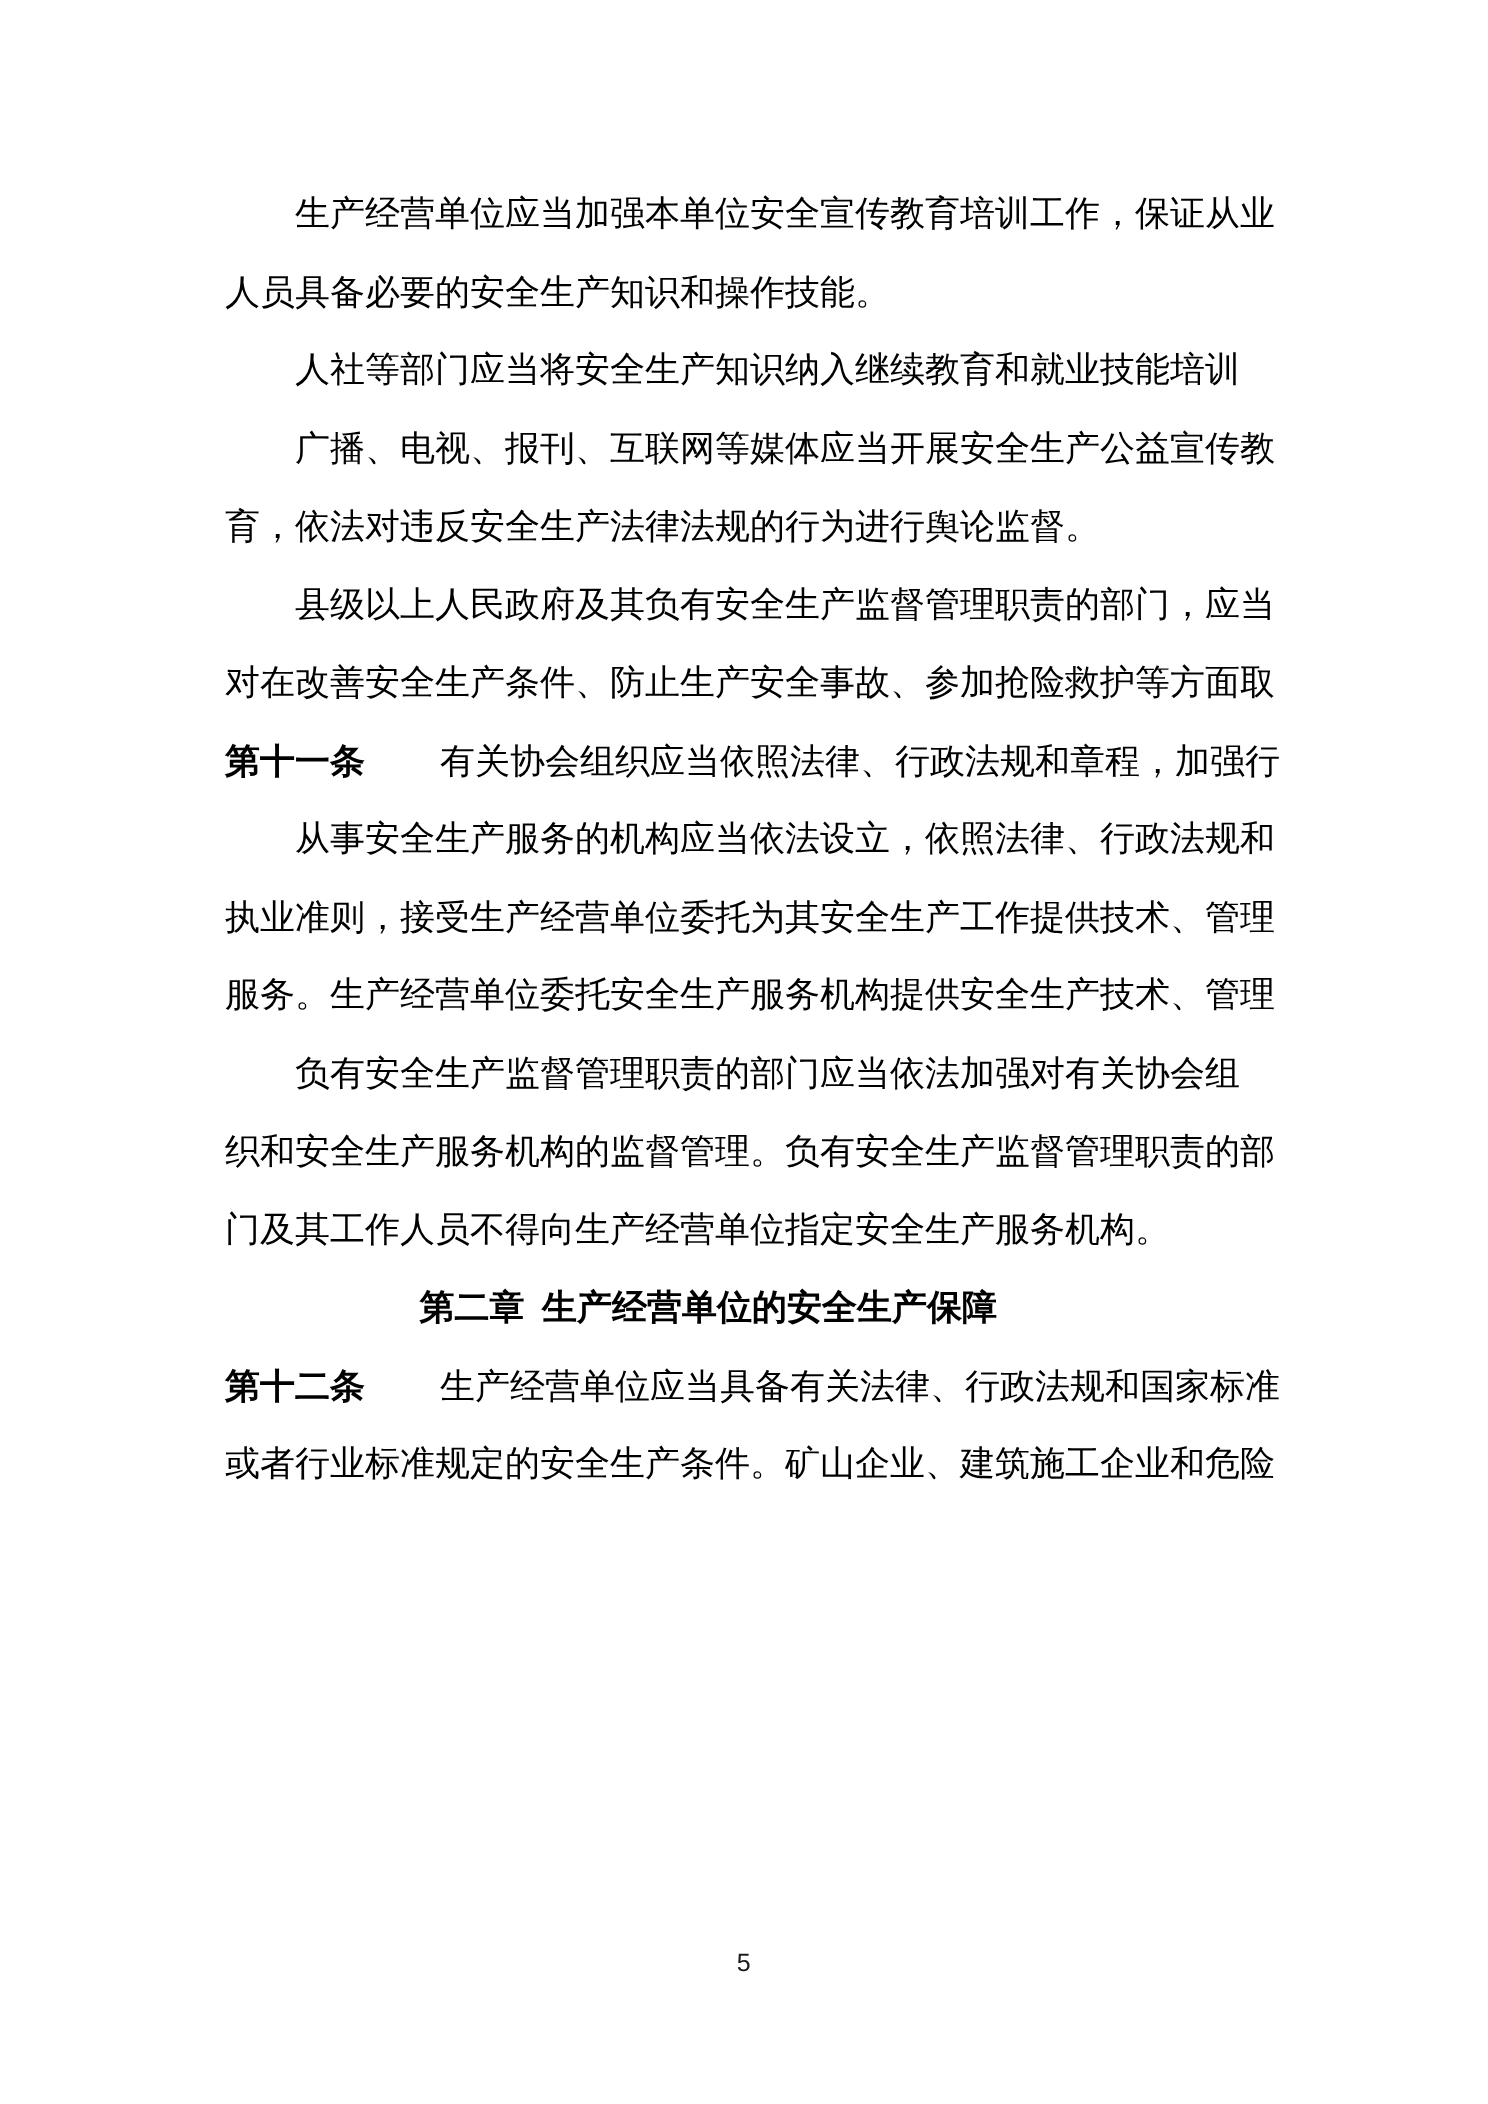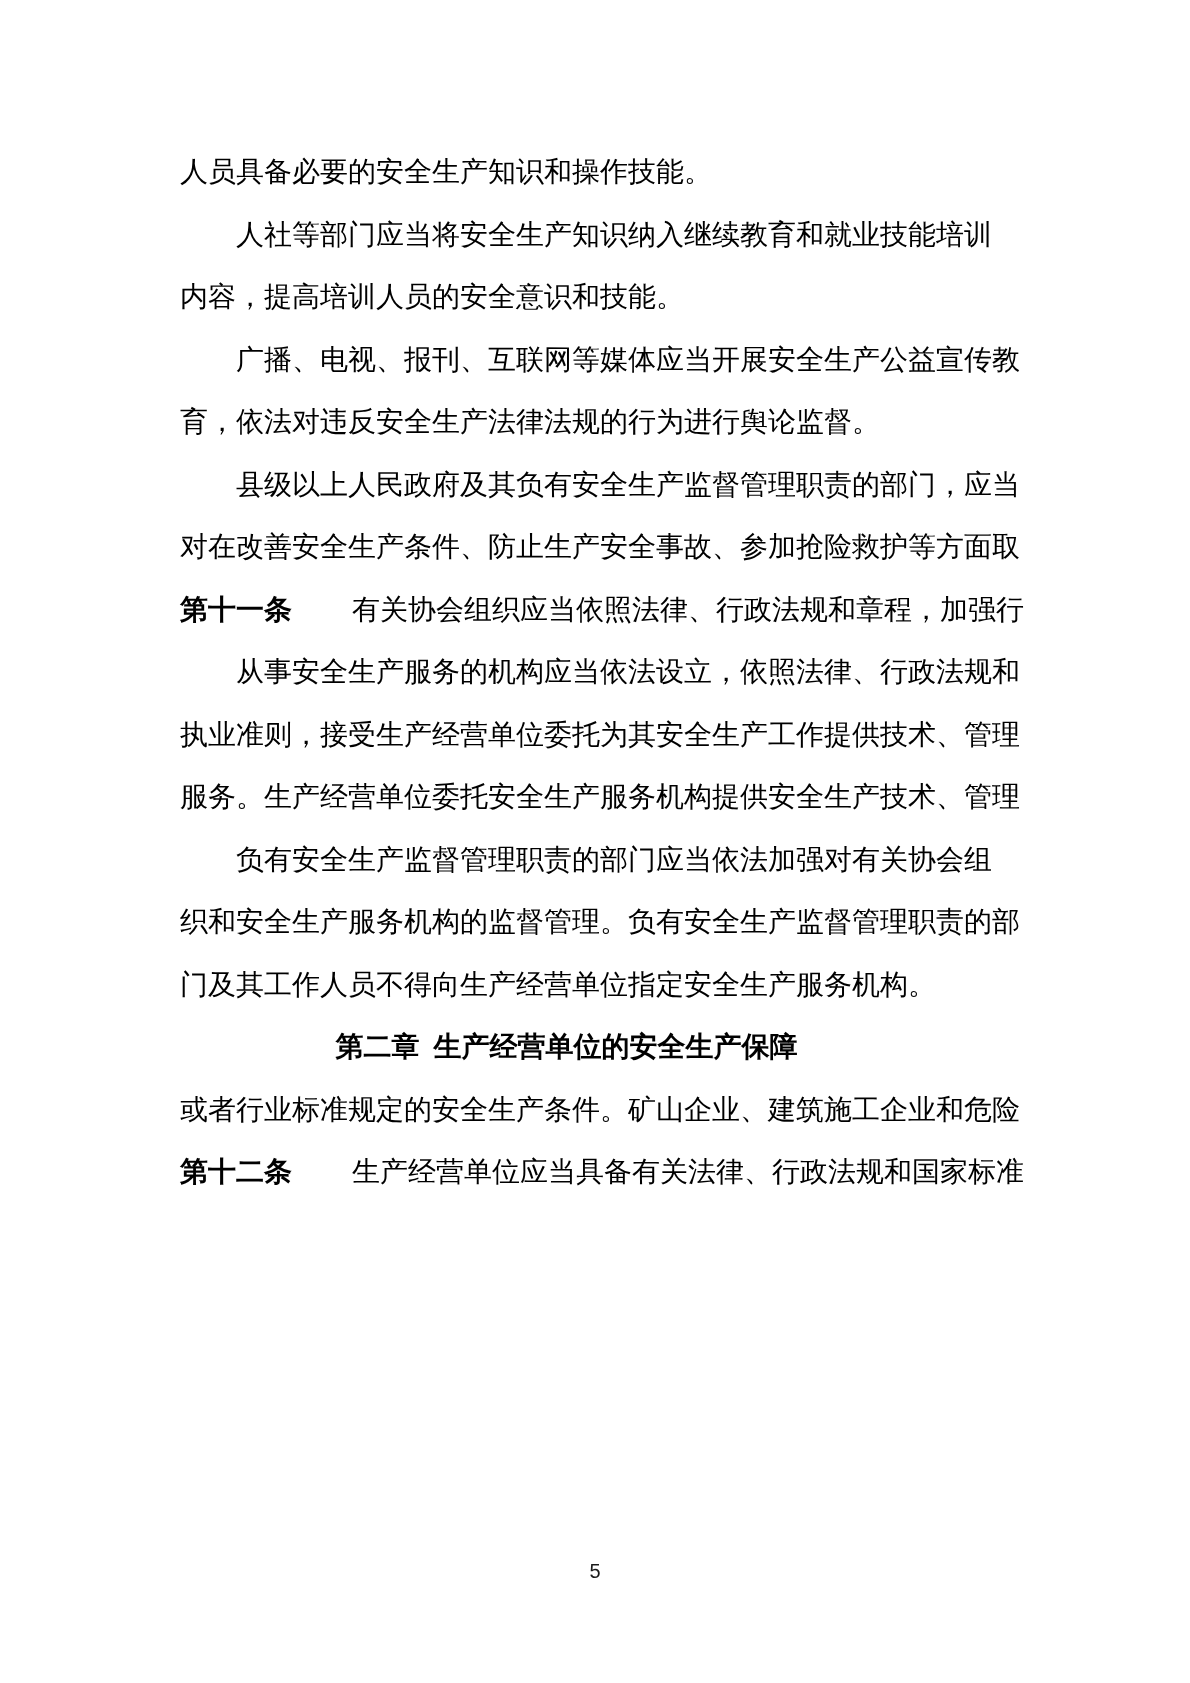--- a/index.html
+++ b/index.html
@@ -62,32 +62,32 @@
     font-size: 20px;
     font-family: "Liberation Sans", "DejaVu Sans", sans-serif;
     color: #1a1a1a;
   }
 </style>
 </head>
 <body>
 
 <div class="page">
   <div class="text-block" id="lines-container">
+      <div class="line indent">生产经营单位应当加强本单位安全宣传教育培训工作，保证从业</div>
       <div class="line">人员具备必要的安全生产知识和操作技能。</div>
       <div class="line indent">人社等部门应当将安全生产知识纳入继续教育和就业技能培训</div>
-      <div class="line">内容，提高培训人员的安全意识和技能。</div>
       <div class="line indent">广播、电视、报刊、互联网等媒体应当开展安全生产公益宣传教</div>
       <div class="line">育，依法对违反安全生产法律法规的行为进行舆论监督。</div>
       <div class="line indent">县级以上人民政府及其负有安全生产监督管理职责的部门，应当</div>
       <div class="line">对在改善安全生产条件、防止生产安全事故、参加抢险救护等方面取</div>
       <div class="line"><span class="article-no">第十一条</span><span class="article-gap"></span><span>有关协会组织应当依照法律、行政法规和章程，加强行</span></div>
       <div class="line indent">从事安全生产服务的机构应当依法设立，依照法律、行政法规和</div>
       <div class="line">执业准则，接受生产经营单位委托为其安全生产工作提供技术、管理</div>
       <div class="line">服务。生产经营单位委托安全生产服务机构提供安全生产技术、管理</div>
       <div class="line indent">负有安全生产监督管理职责的部门应当依法加强对有关协会组</div>
       <div class="line">织和安全生产服务机构的监督管理。负有安全生产监督管理职责的部</div>
       <div class="line">门及其工作人员不得向生产经营单位指定安全生产服务机构。</div>
       <div class="line chapter"><span>第二章</span><span class="chapter-gap"></span><span>生产经营单位的安全生产保障</span></div>
+      <div class="line"><span class="article-no">第十二条</span><span class="article-gap"></span><span>生产经营单位应当具备有关法律、行政法规和国家标准</span></div>
       <div class="line">或者行业标准规定的安全生产条件。矿山企业、建筑施工企业和危险</div>
-      <div class="line"><span class="article-no">第十二条</span><span class="article-gap"></span><span>生产经营单位应当具备有关法律、行政法规和国家标准</span></div>
     </div>
   <div class="page-number">5</div>
 </div>
 
 </body></html>

